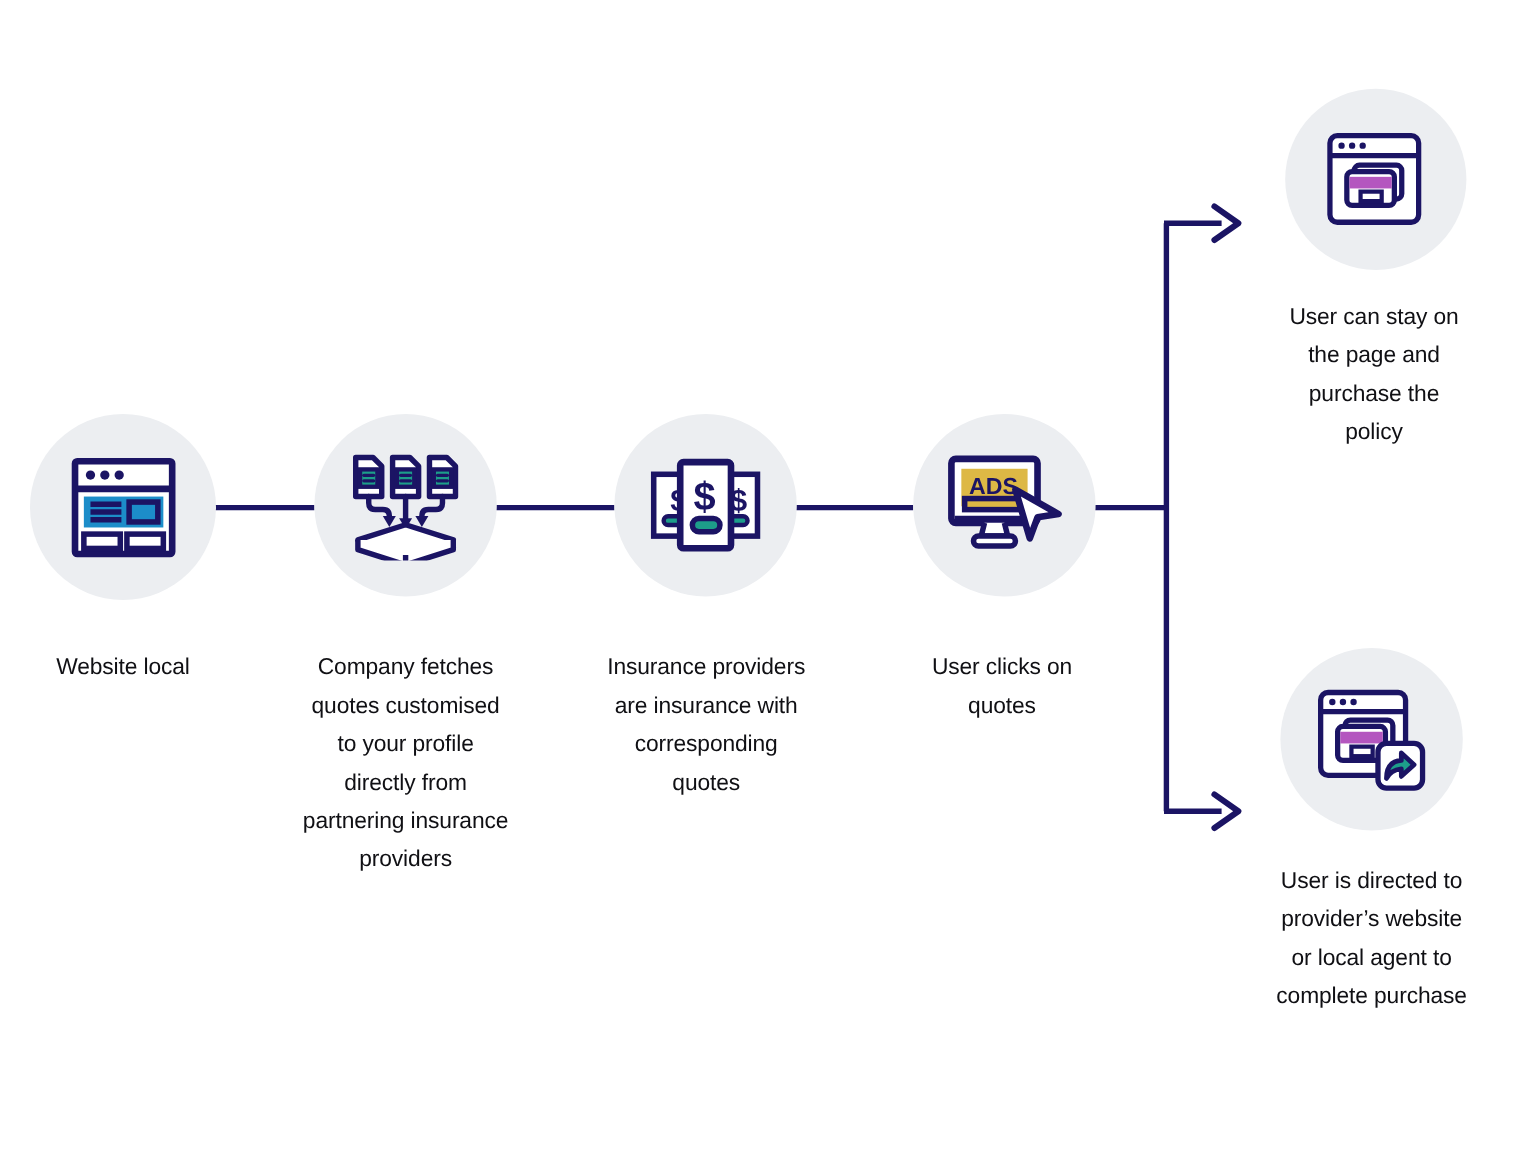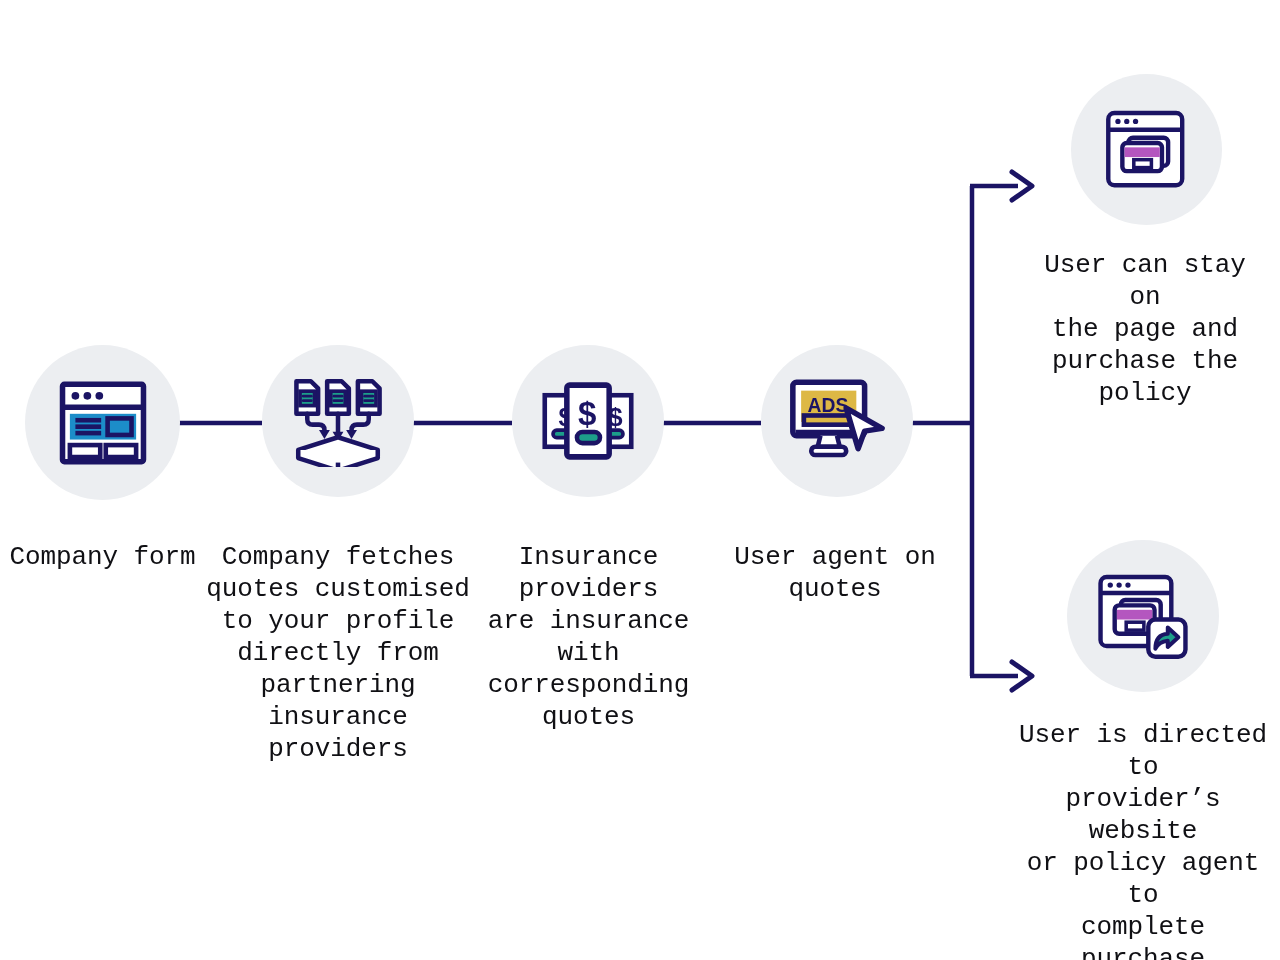--- a/index.html
+++ b/index.html
@@ -31,23 +31,23 @@
   .icon-wrap {
     position: absolute;
     display: flex;
     align-items: center;
     justify-content: center;
   }
   .caption {
     position: absolute;
     text-align: center;
     color: #101014;
-    font-size: 26px;
+    font-size: 19px;
     line-height: 32px;
-    font-family: Liberation Mono, monospace;
+    font-family: Liberation Sans, sans-serif;
     letter-spacing: -0.1px;
     white-space: pre-line;
   }
   svg.flow-lines {
     position: absolute;
     left: 0; top: 0;
     width: 1280px;
     height: 960px;
     pointer-events: none;
   }
@@ -94,21 +94,21 @@
         <g stroke="#1b1464" stroke-width="5" stroke-linecap="butt">
           <line x1="20" y1="47" x2="48" y2="47"></line>
           <line x1="20" y1="54" x2="48" y2="54"></line>
           <line x1="20" y1="61" x2="48" y2="61"></line>
         </g>
         <rect x="55" y="45" width="26" height="18" fill="#1c8dc9" stroke="#1b1464" stroke-width="5"></rect>
         <rect x="14" y="74" width="33" height="13" fill="#ffffff" stroke="#1b1464" stroke-width="5"></rect>
         <rect x="53" y="74" width="33" height="13" fill="#ffffff" stroke="#1b1464" stroke-width="5"></rect>
       </svg>
     </div>
-    <div class="caption" style="left:0px; top:541px; width:205px;">Company form</div>
+    <div class="caption" style="left:0px; top:541px; width:205px;">Website local</div>
   </div>
 
   <div class="node">
     <div class="bubble" style="left:262px; top:345px; width:152px; height:152px;"></div>
     <div class="icon-wrap" style="left:262px; top:345px; width:152px; height:152px;">
       <svg width="94" height="92" viewBox="0 0 104 100" xmlns="http://www.w3.org/2000/svg">
 
         <g stroke="#1b1464" stroke-width="5" fill="#ffffff" stroke-linejoin="round">
           <path d="M6 6 h16 l8 8 v28 h-24 z"></path>
           <path d="M40 6 h16 l8 8 v28 h-24 z"></path>
@@ -188,21 +188,21 @@
         <text x="22" y="40" font-family="Liberation Sans, sans-serif" font-size="21" font-weight="bold" fill="#1b1464">ADS</text>
         <rect x="18" y="44" width="56" height="10" fill="#ddb845" stroke="#1b1464" stroke-width="5"></rect>
         <line x1="9" y1="62" x2="81" y2="62" stroke="#1b1464" stroke-width="5"></line>
 
         <path d="M36 66 l-3 12 h24 l-3 -12" fill="#ffffff" stroke="#1b1464" stroke-width="5" stroke-linejoin="round"></path>
         <rect x="26" y="78" width="38" height="9" rx="4.5" fill="#ffffff" stroke="#1b1464" stroke-width="5"></rect>
 
         <path d="M64 36 L103 58 L84 61 L77 80 Z" fill="#ffffff" stroke="#1b1464" stroke-width="6" stroke-linejoin="round"></path>
       </svg>
     </div>
-    <div class="caption" style="left:723px; top:541px; width:224px;">User agent on
+    <div class="caption" style="left:723px; top:541px; width:224px;">User clicks on
 quotes</div>
   </div>
 
   <div class="node">
     <div class="bubble" style="left:1071px; top:74px; width:151px; height:151px;"></div>
     <div class="icon-wrap" style="left:1071px; top:74px; width:151px; height:151px;">
       <svg width="88" height="88" viewBox="0 0 100 100" xmlns="http://www.w3.org/2000/svg">
         <rect x="6" y="8" width="84" height="82" rx="7" fill="#ffffff" stroke="#1b1464" stroke-width="5"></rect>
         <line x1="6" y1="27" x2="90" y2="27" stroke="#1b1464" stroke-width="5"></line>
         <circle cx="17" cy="17.5" r="3" fill="#1b1464"></circle>
@@ -237,17 +237,17 @@
         <rect x="20" y="40" width="45" height="32" rx="5" fill="#ffffff" stroke="#1b1464" stroke-width="5"></rect>
         <rect x="22.5" y="45" width="40" height="11" fill="#b456bf"></rect>
         <rect x="33" y="59" width="20" height="9" fill="#ffffff" stroke="#1b1464" stroke-width="4"></rect>
 
         <rect x="58" y="56" width="42" height="42" rx="8" fill="#ffffff" stroke="#1b1464" stroke-width="5"></rect>
         <path d="M66 89 q0 -16 14 -17 v-7 l12 11 -12 11 v-7 q-10 1 -14 9 z" fill="#1d9e8a" stroke="#1b1464" stroke-width="4.5" stroke-linejoin="round"></path>
       </svg>
     </div>
     <div class="caption" style="left:1012px; top:719px; width:262px;">User is directed to
 provider’s website
-or policy agent to
+or local agent to
 complete purchase</div>
   </div>
 
 </div>
 
 </body></html>

